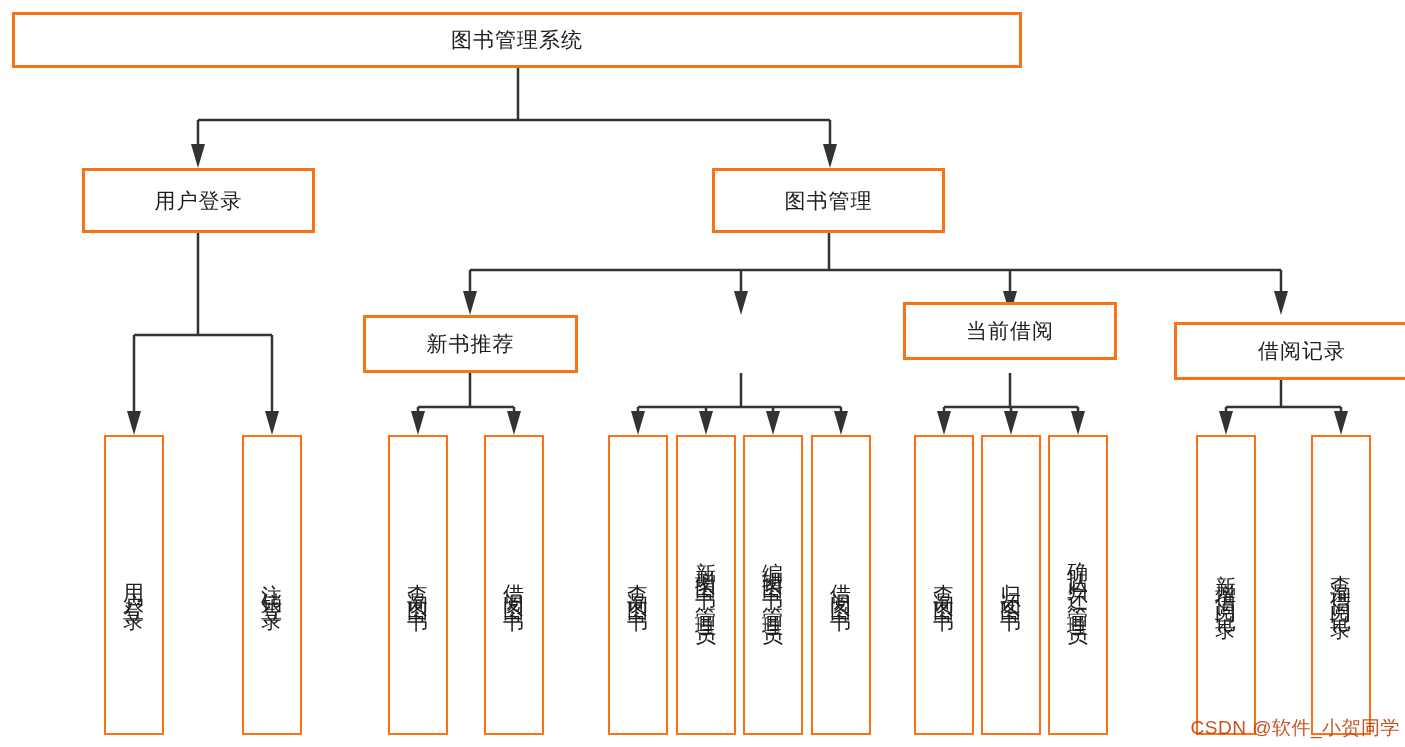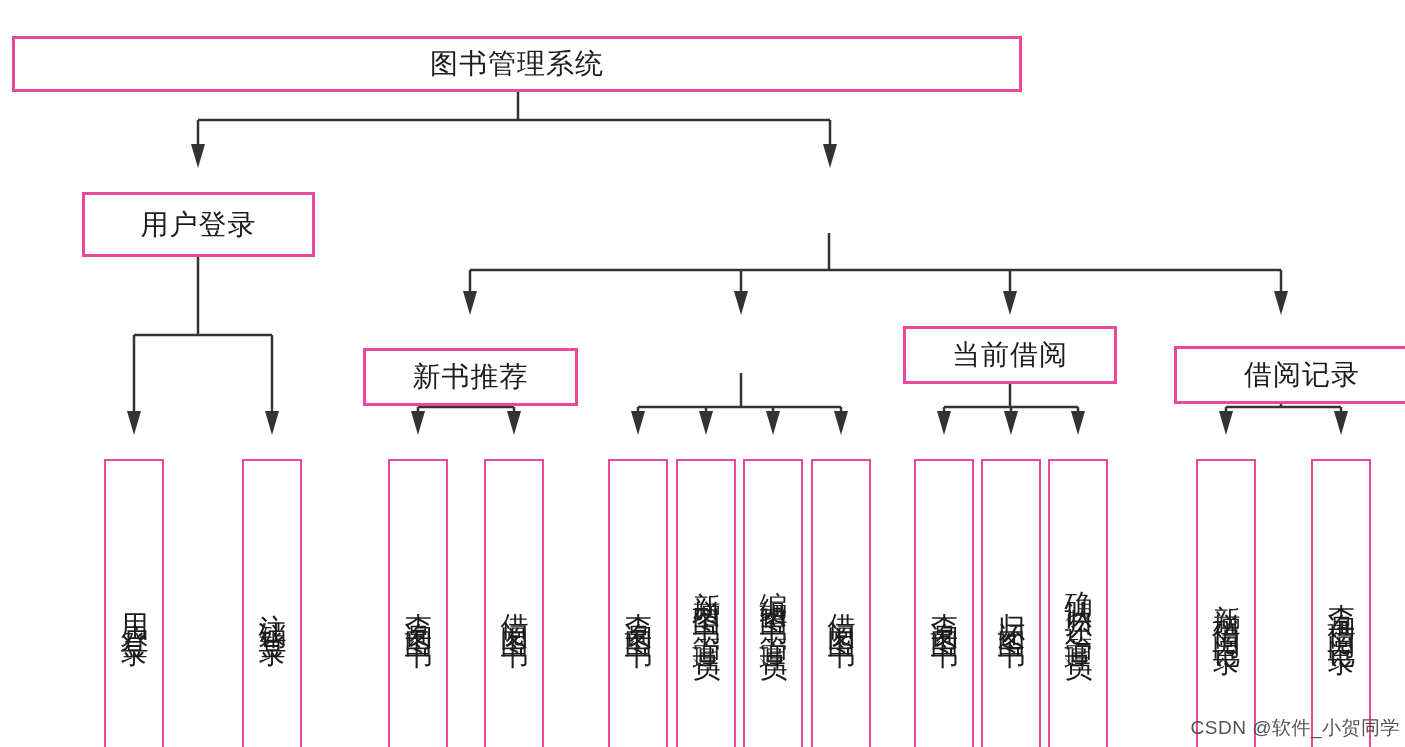--- a/index.html
+++ b/index.html
@@ -1,26 +1,26 @@
 <!DOCTYPE html>
 <html><head>
 <meta charset="utf-8">
 <style>
   html,body{margin:0;padding:0;background:#ffffff;}
   body{font-family:"Liberation Sans",sans-serif;}
   #canvas{position:relative;width:1405px;height:747px;background:#ffffff;overflow:hidden;}
   #connectors{position:absolute;left:0;top:0;z-index:1;}
-  .node{position:absolute;background:#ffffff;border:3px solid #ec4899;box-sizing:border-box;
+  .node{position:absolute;background:#ffffff;border:3px solid #f97316;box-sizing:border-box;
         display:flex;align-items:center;justify-content:center;z-index:2;
-        color:#1c1c1c;font-size:28px;letter-spacing:1px;margin-top:24px;}
+        color:#1c1c1c;font-size:21px;letter-spacing:1px;}
   .leaf{border-width:2.5px;}
   .leaf .lbl{writing-mode:vertical-rl;text-orientation:mixed;letter-spacing:9px;
              line-height:1;white-space:nowrap;}
   .watermark{position:absolute;right:5px;top:715px;z-index:3;font-size:19px;
-             color:#404040;letter-spacing:0.5px;opacity:0.9;}
+             color:#c2410c;letter-spacing:0.5px;opacity:0.9;}
 </style>
 </head>
 <body>
 
 <div id="canvas">
 
   <svg id="connectors" width="1405" height="747" viewBox="0 0 1405 747">
       <line x1="518" y1="68" x2="518" y2="120" stroke="#333333" stroke-width="2.5"></line>
       <line x1="198" y1="120" x2="830" y2="120" stroke="#333333" stroke-width="2.5"></line>
       <line x1="198" y1="233" x2="198" y2="335" stroke="#333333" stroke-width="2.5"></line>
@@ -75,22 +75,25 @@
       <polygon points="1334,411 1348,411 1341,435" fill="#333333"></polygon>
     </svg>
 
   <div class="node" style="left:12px;top:12px;width:1010px;height:56px">
     <span class="lbl">图书管理系统</span>
   </div>
 
   <div class="node" style="left:82px;top:168px;width:233px;height:65px">
     <span class="lbl">用户登录</span>
   </div>
+  <div class="node" style="left:712px;top:168px;width:233px;height:65px">
+    <span class="lbl">图书管理</span>
+  </div>
 
-  <div class="node" style="left:363px;top:324px;width:215px;height:58px">
+  <div class="node" style="left:363px;top:315px;width:215px;height:58px">
     <span class="lbl">新书推荐</span>
   </div>
   <div class="node" style="left:903px;top:302px;width:214px;height:58px">
     <span class="lbl">当前借阅</span>
   </div>
   <div class="node" style="left:1174px;top:322px;width:256px;height:58px">
     <span class="lbl">借阅记录</span>
   </div>
 
   <div class="node leaf" style="left:104px;top:435px;width:60px;height:300px">

